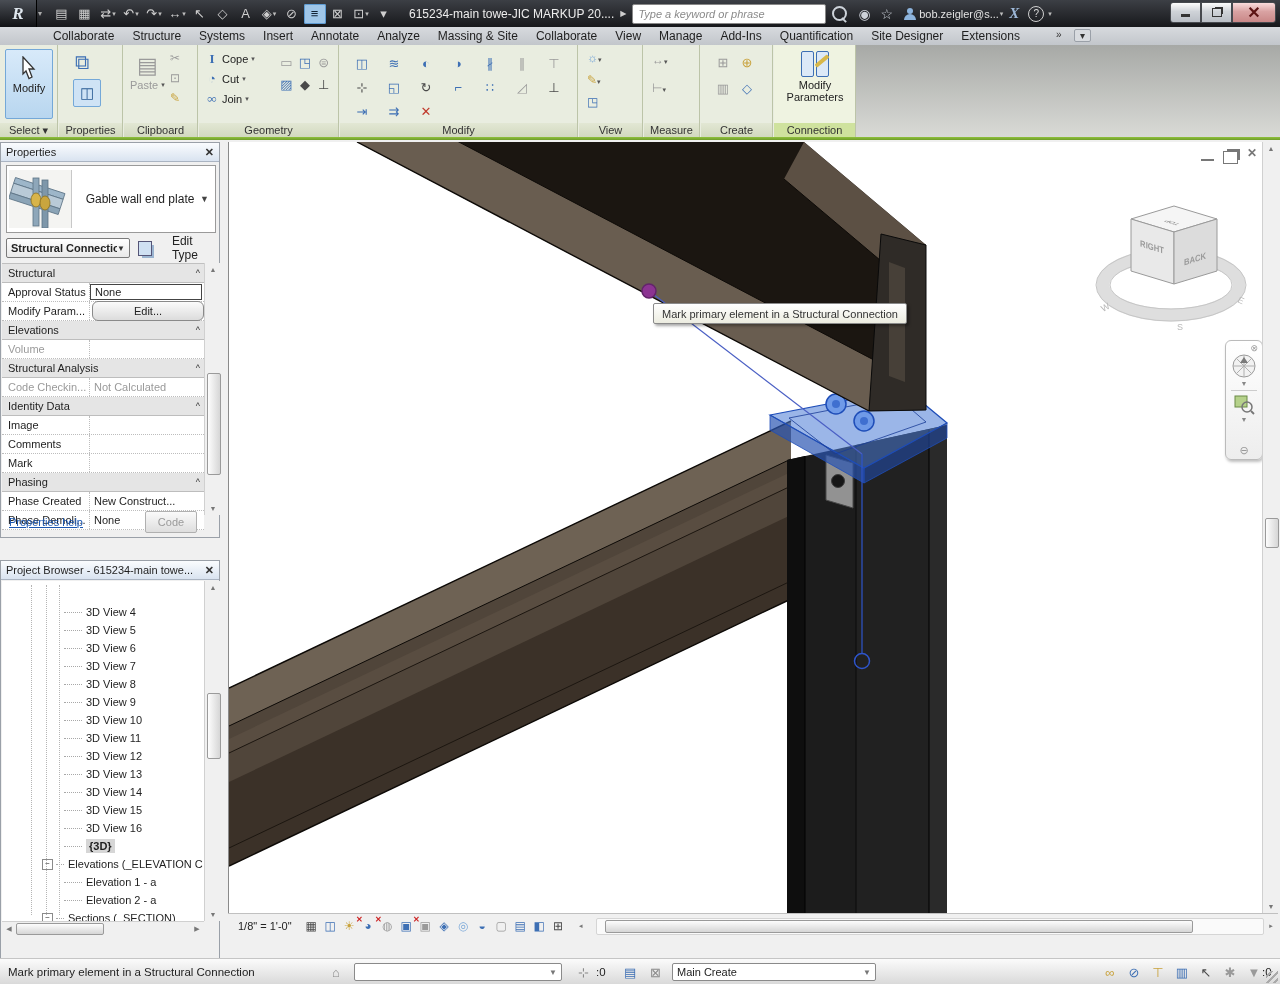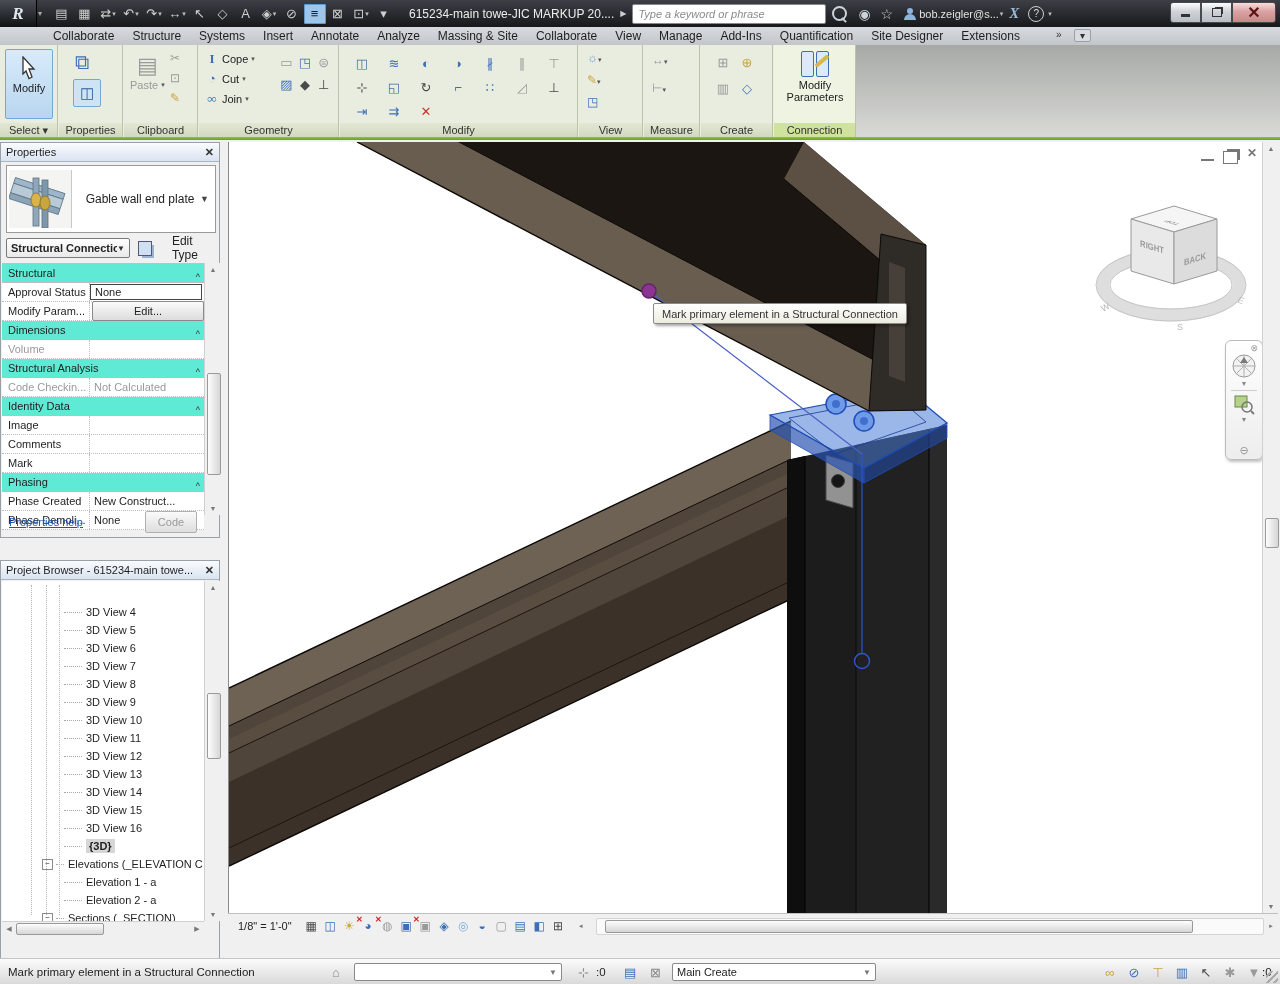--- a/index.html
+++ b/index.html
@@ -85,28 +85,28 @@
   .famrow{position:absolute;left:5px;top:94px;width:212px;height:22px;display:flex;align-items:center;}
   .famcombo{width:126px;height:20px;background:linear-gradient(#fff,#e9e9e9);border:1px solid #7a7a7a;border-radius:2px;
             font-size:11px;color:#222;display:flex;align-items:center;padding:0 4px;box-sizing:border-box;}
   .famcombo .dd{margin-left:auto;font-size:8px;color:#333;}
   .edittype{display:flex;align-items:center;margin-left:8px;font-size:12px;color:#222;gap:20px;}
   .et-ico{width:13px;height:13px;border:1px solid #557;background:#cfe0f2;box-shadow:3px 3px 0 -1px #9ab4d0;}
   .pgrid{position:absolute;left:1px;top:120px;width:202px;background:#fff;border-top:1px solid #c0c0c0;}
   .prow{display:flex;height:18px;border-bottom:1px dotted #bdbdbd;font-size:11px;color:#1e1e1e;align-items:center;}
   .prow .plab{width:88px;padding-left:6px;border-right:1px dotted #bdbdbd;height:100%;display:flex;align-items:center;box-sizing:border-box;}
   .prow .pval{flex:1;padding-left:4px;height:100%;display:flex;align-items:center;overflow:hidden;white-space:nowrap;}
-  .prow.header{background:#5eead4;border-bottom:1px solid #bdbdbd;align-items:flex-end;}
+  .prow.header{background:#e5e5e5;border-bottom:1px solid #bdbdbd;}
   .prow.header .plab{width:auto;flex:1;border-right:none;font-size:11px;}
   .prow.header .chev{margin-left:auto;margin-right:6px;font-size:9px;color:#333;letter-spacing:-2px;}
   .prow .chev{display:none;}
   .prow.header .chev{display:block;}
   .prow.disabled .plab,.prow.disabled .pval{color:#9a9a9a;}
   .prow.editable .pval{border:1px solid #444;background:#fff;margin:1px 2px 1px 0;height:14px;}
-  .prow.btnrow .pval{padding:0;}
+  .prow.btnrow .pval{padding:0;border-radius:6px;}
   .minibtn{width:96px;height:15px;margin-left:2px;background:linear-gradient(#fbfbfb,#dcdcdc);border:1px solid #8a8a8a;
            border-radius:2px;font-size:11px;color:#222;display:flex;align-items:center;justify-content:center;}
   .vscroll{background:#f0f0f0;border-left:1px solid #d0d0d0;}
   .sb-arrow{width:100%;height:13px;display:flex;align-items:center;justify-content:center;font-size:7px;color:#777;}
   .sb-thumb{position:absolute;left:2px;width:12px;background:linear-gradient(90deg,#fdfdfd,#d6d6d6);border:1px solid #9a9a9a;border-radius:2px;}
   .props-foot{position:absolute;left:0;bottom:4px;width:100%;height:22px;display:flex;align-items:center;}
   .help-link{font-size:11px;color:#1a56b0;text-decoration:underline;margin-left:8px;}
   .apply-btn{margin-left:auto;margin-right:22px;width:50px;height:20px;background:linear-gradient(#fafafa,#dedede);
              border:1px solid #b0b0b0;border-radius:2px;font-size:11px;color:#9a9a9a;display:flex;align-items:center;justify-content:center;}
   
@@ -576,21 +576,21 @@
           <span class="pval">None</span>
         </div>
 
         <div class="prow btnrow">
           <span class="plab">Modify Param...</span>
 
           <span class="pval minibtn">Edit...</span>
         </div>
 
         <div class="prow header">
-          <span class="plab">Dimensions</span>
+          <span class="plab">Elevations</span>
           <span class="chev">^</span>
 
         </div>
 
         <div class="prow disabled">
           <span class="plab">Volume</span>
 
           <span class="pval"></span>
         </div>
 

